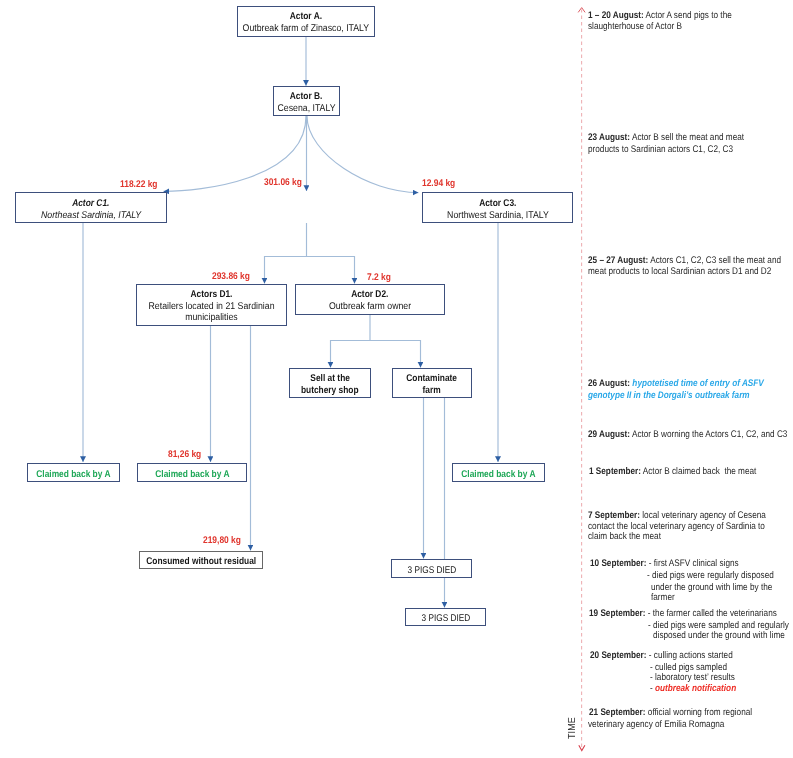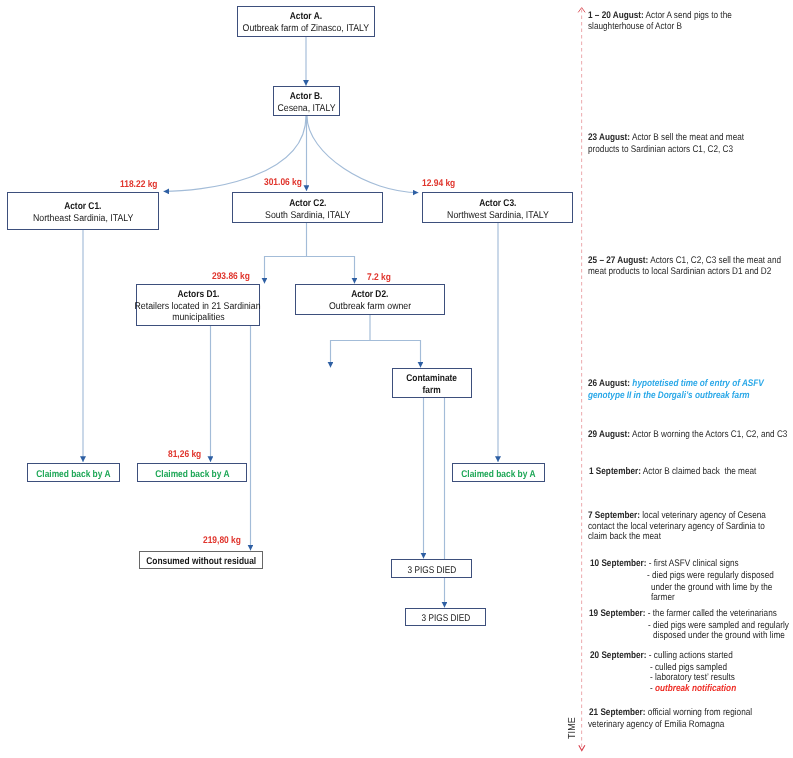--- a/index.html
+++ b/index.html
@@ -67,46 +67,46 @@
   <div class="node" style="left:237px;top:6px;width:138px;height:31px;padding-top:3px;">
     <div class="n-title">Actor A.</div>
     <div class="n-sub">Outbreak farm of Zinasco, ITALY</div>
   </div>
 
   <div class="node" style="left:273px;top:86px;width:67px;height:30px;">
     <div class="n-title">Actor B.</div>
     <div class="n-sub">Cesena, ITALY</div>
   </div>
 
-  <div class="node" style="left:7px;top:192px;width:152px;height:38px;">
+  <div class="node" style="left:15px;top:192px;width:152px;height:31px;font-style:italic;">
     <div class="n-title">Actor C1.</div>
     <div class="n-sub">Northeast Sardinia, ITALY</div>
   </div>
 
-  <div class="node" style="left:232px;top:192px;width:151px;height:31px;">
-    <div class="n-title">Actor C2.</div>
-    <div class="n-sub">South Sardinia, ITALY</div>
-  </div>
 
   <div class="node" style="left:422px;top:192px;width:151px;height:31px;">
     <div class="n-title">Actor C3.</div>
     <div class="n-sub">Northwest Sardinia, ITALY</div>
   </div>
 
-  <div class="node" style="left:136px;top:284px;width:124px;height:42px;padding-top:3px;">
+  <div class="node" style="left:136px;top:284px;width:151px;height:42px;padding-top:3px;">
     <div class="n-title">Actors D1.</div>
     <div class="n-sub">Retailers located in 21 Sardinian</div>
     <div class="n-sub">municipalities</div>
   </div>
 
   <div class="node" style="left:295px;top:284px;width:150px;height:31px;padding-top:3px;">
     <div class="n-title">Actor D2.</div>
     <div class="n-sub">Outbreak farm owner</div>
   </div>
 
+  <div class="node" style="left:289px;top:368px;width:82px;height:30px;">
+    <div class="n-title">Sell at the</div>
+    <div class="n-title">butchery shop</div>
+  </div>
 
   <div class="node" style="left:392px;top:368px;width:80px;height:30px;">
     <div class="n-title">Contaminate</div>
     <div class="n-title">farm</div>
   </div>
 
   <div class="node green" style="left:27px;top:463px;width:93px;height:19px;">
     <div class="n-title">Claimed back by A</div>
   </div>
   <div class="node green" style="left:137px;top:463px;width:110px;height:19px;">

